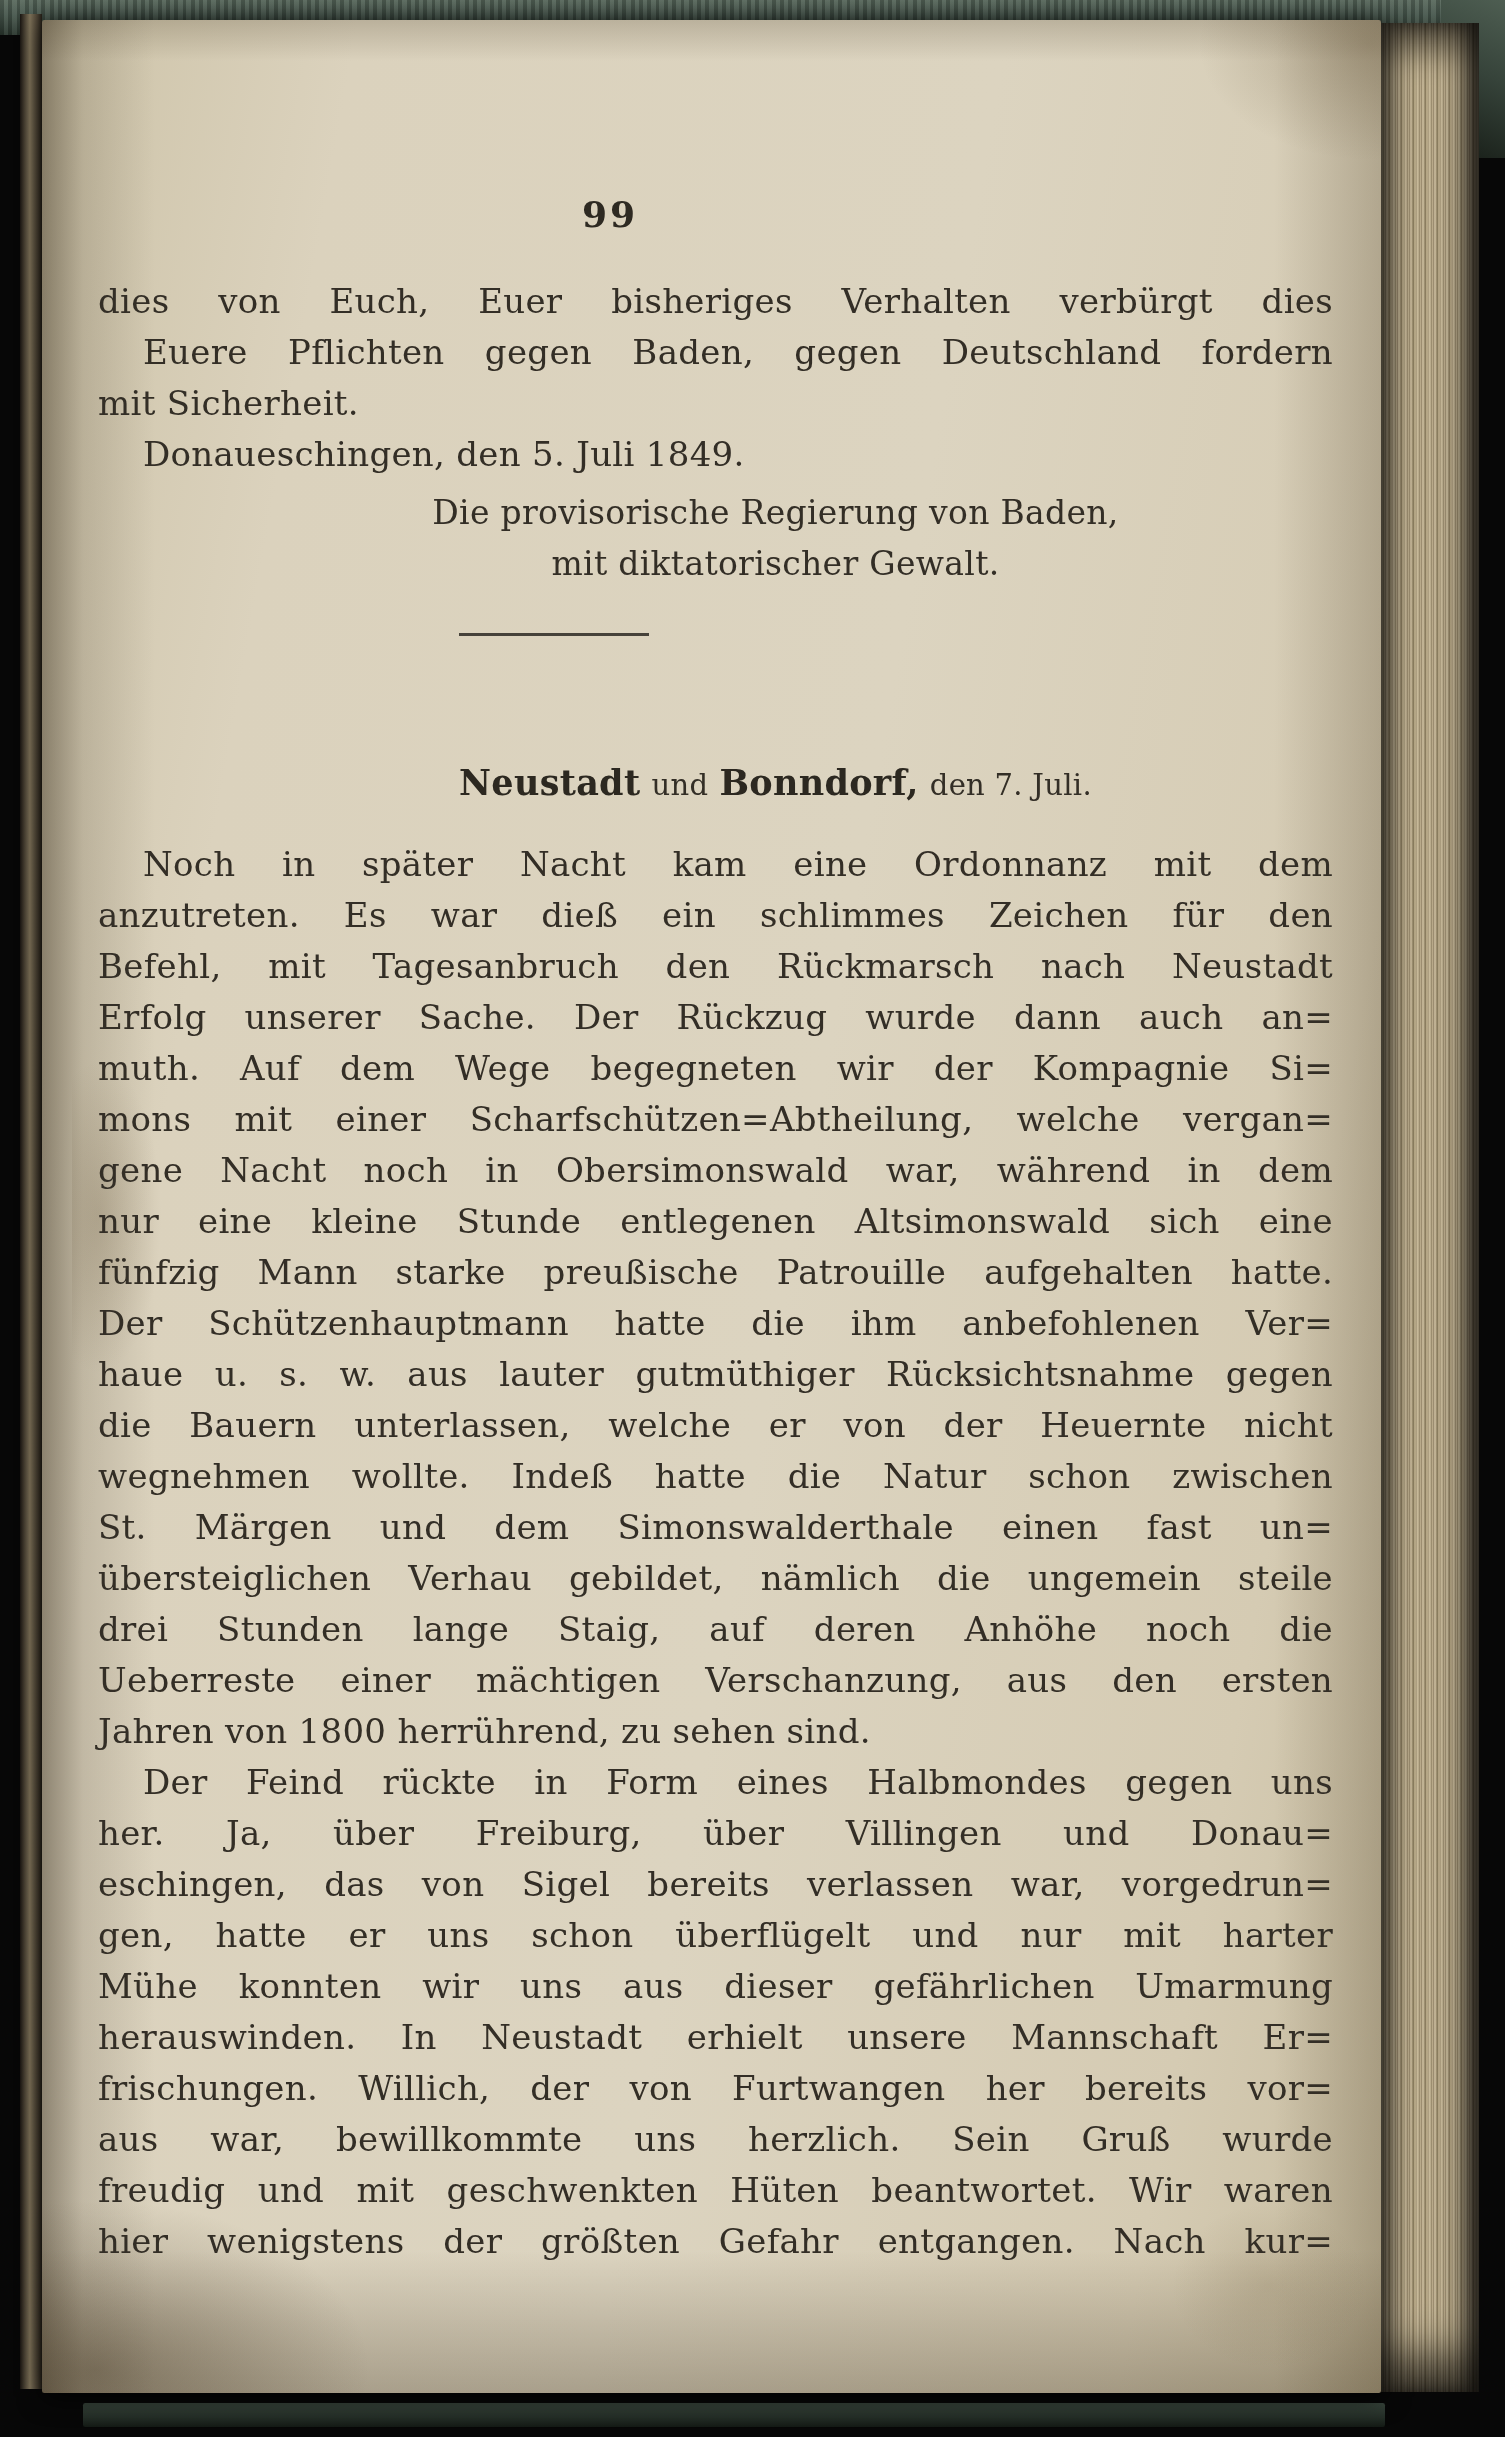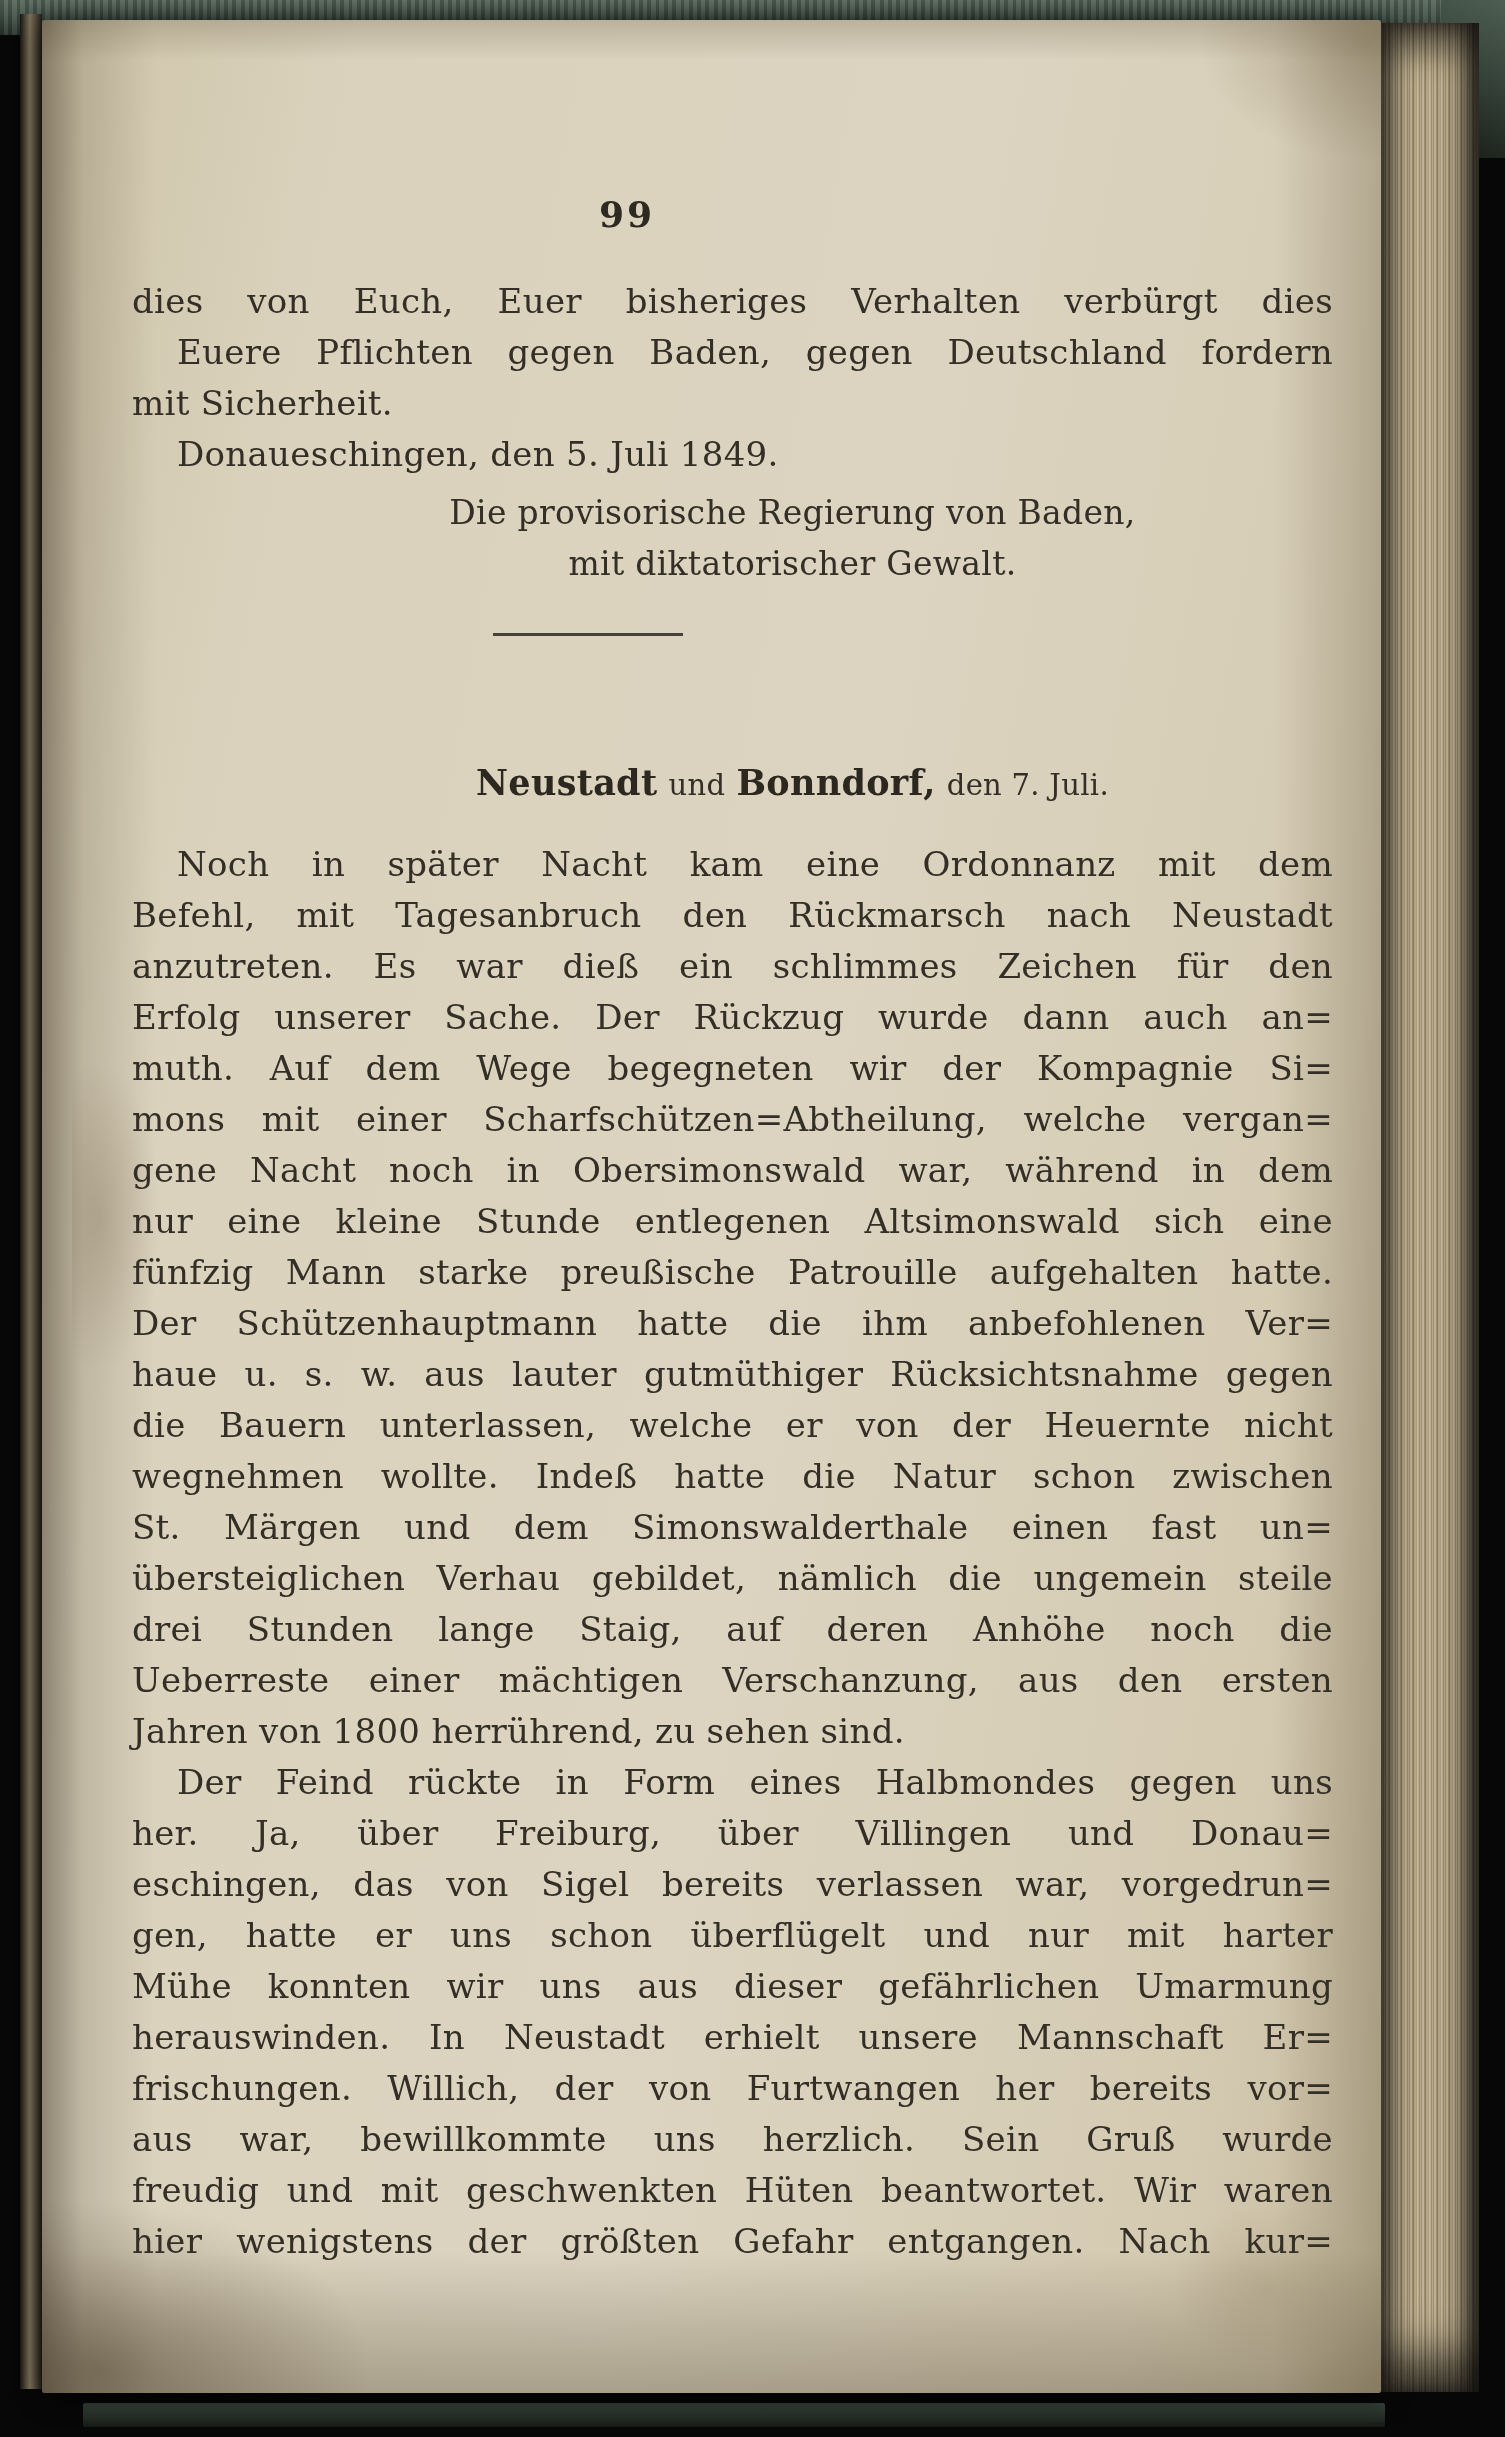--- a/index.html
+++ b/index.html
@@ -60,21 +60,21 @@
     position:absolute; left:30px; top:1039px; width:90px; height:316px; pointer-events:none;
     background:radial-gradient(ellipse at 30% 50%, rgba(92,74,45,0.22), rgba(0,0,0,0) 70%);
   }
   .stain-b {
     position:absolute; left:1129px; top:2183px; width:196px; height:166px; pointer-events:none;
     background:radial-gradient(ellipse at 50% 50%, rgba(100,82,50,0.16), rgba(0,0,0,0) 70%);
   }
 
   .content {
     position:relative;
-    padding:169px 48px 0 90px;
+    padding:169px 48px 0 56px;
     color:#332e26;
     font-size:34px;
     line-height:51px;
     letter-spacing:0.3px;
   }
 
   .page-number {
     height:51px; margin-bottom:36px;
     text-align:center; padding-right:211px;
     font-size:36px; font-weight:bold; letter-spacing:3px;
@@ -135,22 +135,22 @@
 
       <div class="heading">
         <span class="hb">Neustadt</span>
         <span class="hs">und</span>
         <span class="hb">Bonndorf,</span>
         <span class="hs">den 7. Juli.</span>
       </div>
 
       <div class="para body-first">
           <div class="line indent">Noch in später Nacht kam eine Ordonnanz mit dem</div>
+          <div class="line">anzutreten. Es war dieß ein schlimmes Zeichen für den</div>
           <div class="line">Befehl, mit Tagesanbruch den Rückmarsch nach Neustadt</div>
-          <div class="line">anzutreten. Es war dieß ein schlimmes Zeichen für den</div>
           <div class="line">Erfolg unserer Sache. Der Rückzug wurde dann auch an=</div>
           <div class="line">muth. Auf dem Wege begegneten wir der Kompagnie Si=</div>
           <div class="line">mons mit einer Scharfschützen=Abtheilung, welche vergan=</div>
           <div class="line">gene Nacht noch in Obersimonswald war, während in dem</div>
           <div class="line">nur eine kleine Stunde entlegenen Altsimonswald sich eine</div>
           <div class="line">fünfzig Mann starke preußische Patrouille aufgehalten hatte.</div>
           <div class="line">Der Schützenhauptmann hatte die ihm anbefohlenen Ver=</div>
           <div class="line">haue u. s. w. aus lauter gutmüthiger Rücksichtsnahme gegen</div>
           <div class="line">die Bauern unterlassen, welche er von der Heuernte nicht</div>
           <div class="line">wegnehmen wollte. Indeß hatte die Natur schon zwischen</div>

